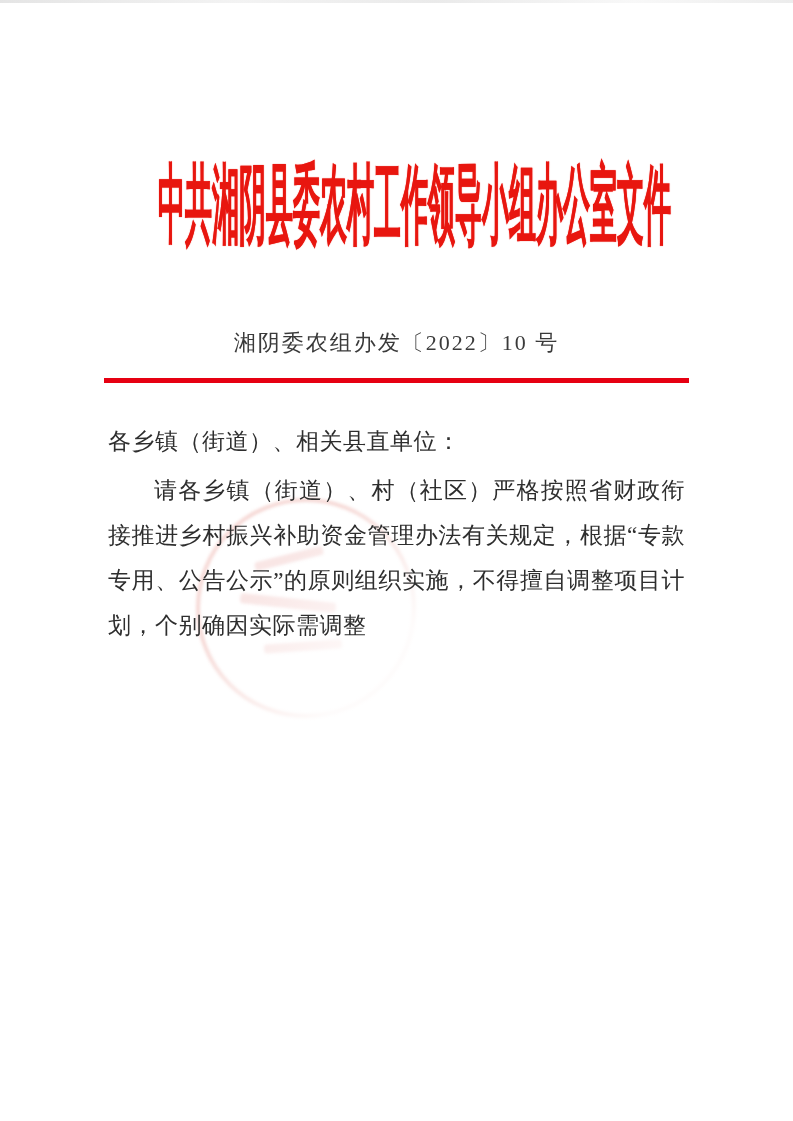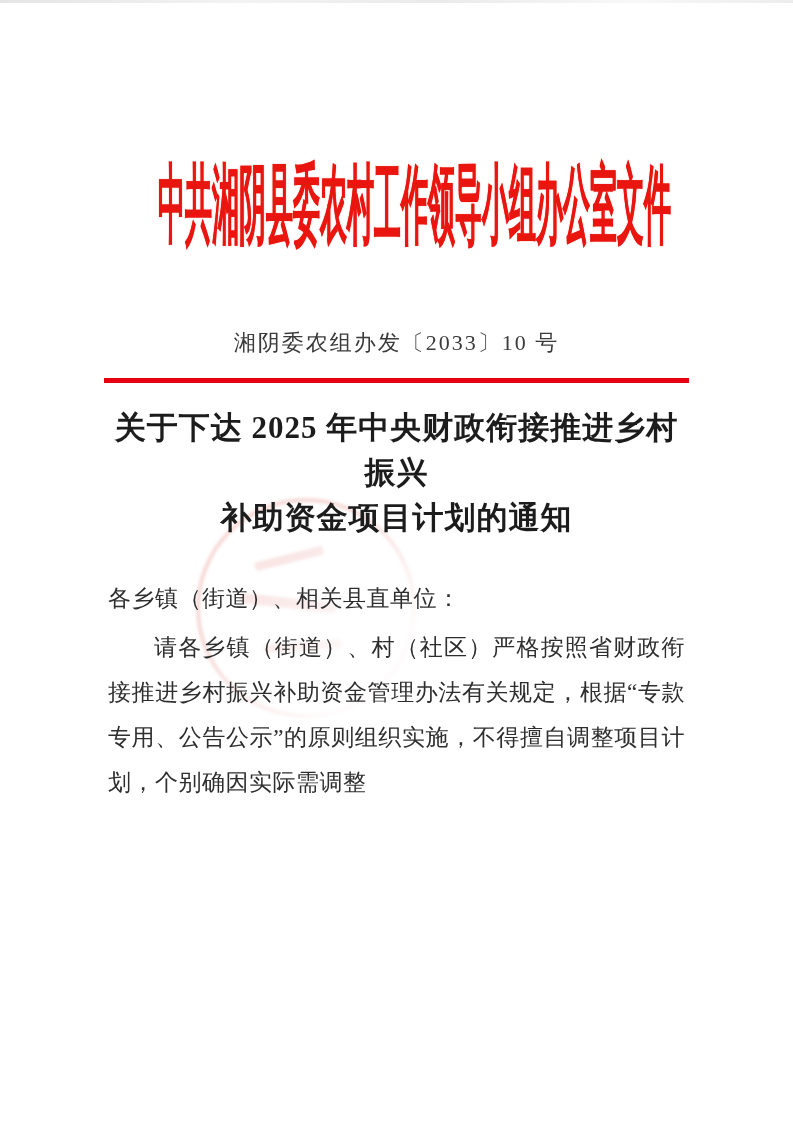--- a/index.html
+++ b/index.html
@@ -106,28 +106,24 @@
     <span class="mark m3"></span>
   </div>
   <div class="stamp-fade"></div>
 
   <div class="content-layer">
 
     <div class="red-header-wrap">
       <span class="red-header">中共湘阴县委农村工作领导小组办公室文件</span>
     </div>
 
-    <div class="doc-number">湘阴委农组办发〔2033〕10 号</div>
+    <div class="doc-number">湘阴委农组办发〔2022〕10 号</div>
 
     <div class="red-line"></div>
 
-    <h1 class="doc-title">
-      <span>关于下达 2025 年中央财政衔接推进乡村振兴</span><br>
-      <span>补助资金项目计划的通知</span>
-    </h1>
 
     <div class="doc-body">
       <p class="salutation">各乡镇（街道）、相关县直单位：</p>
       <p class="indent">请各乡镇（街道）、村（社区）严格按照省财政衔接推进乡村振兴补助资金管理办法有关规定，根据“专款专用、公告公示”的原则组织实施，不得擅自调整项目计划，个别确因实际需调整</p>
     </div>
 
   </div>
 </div>
 
 </body></html>

